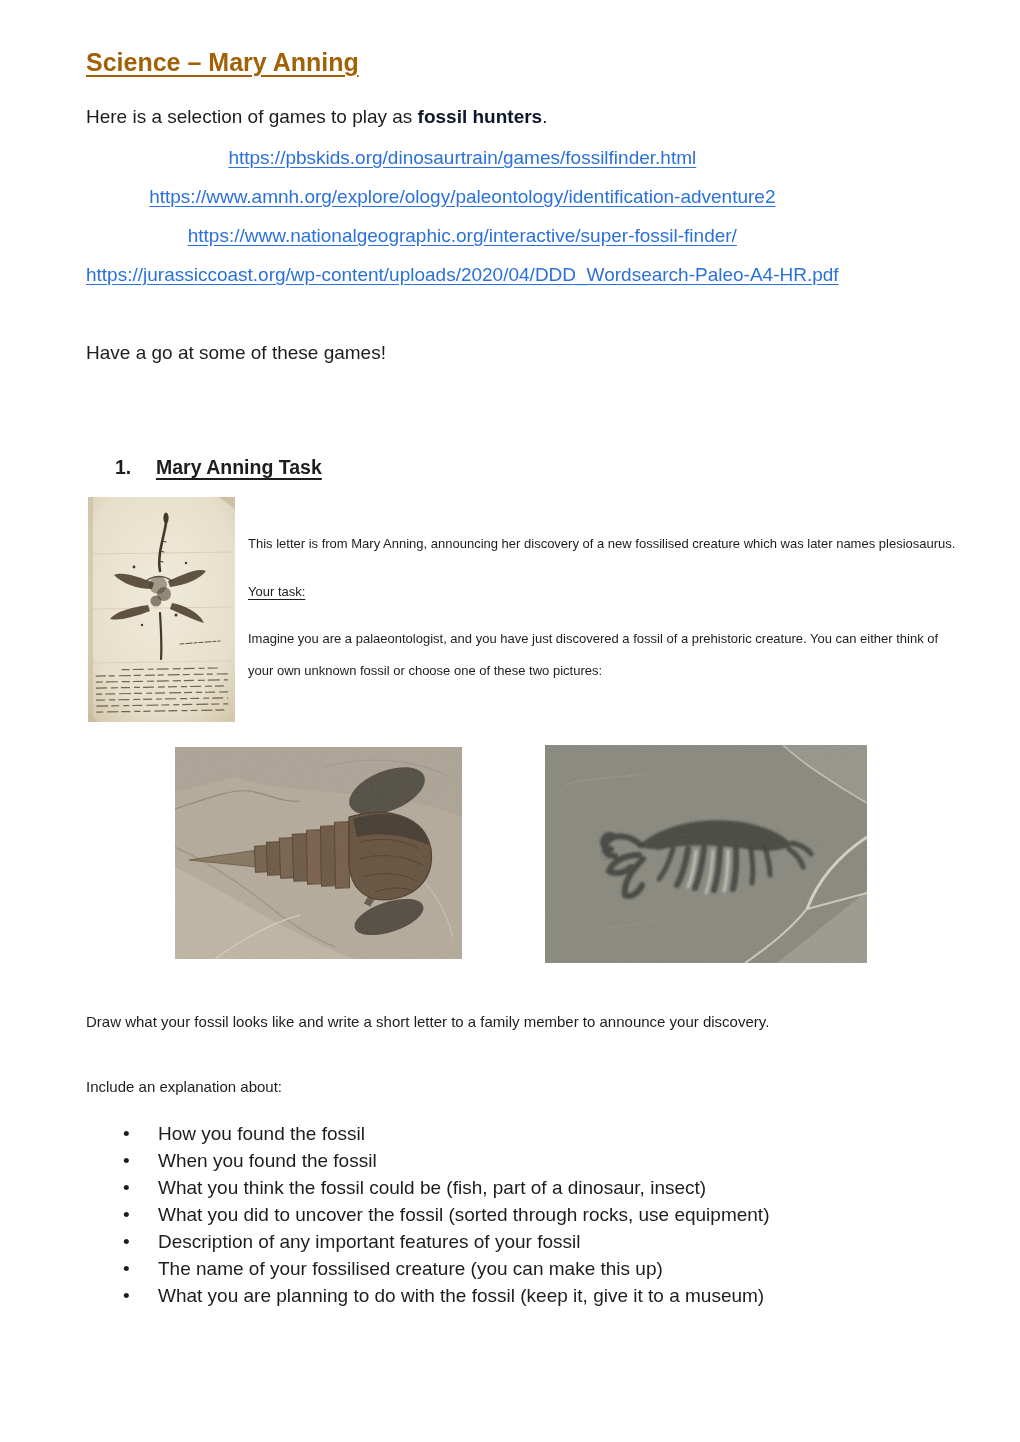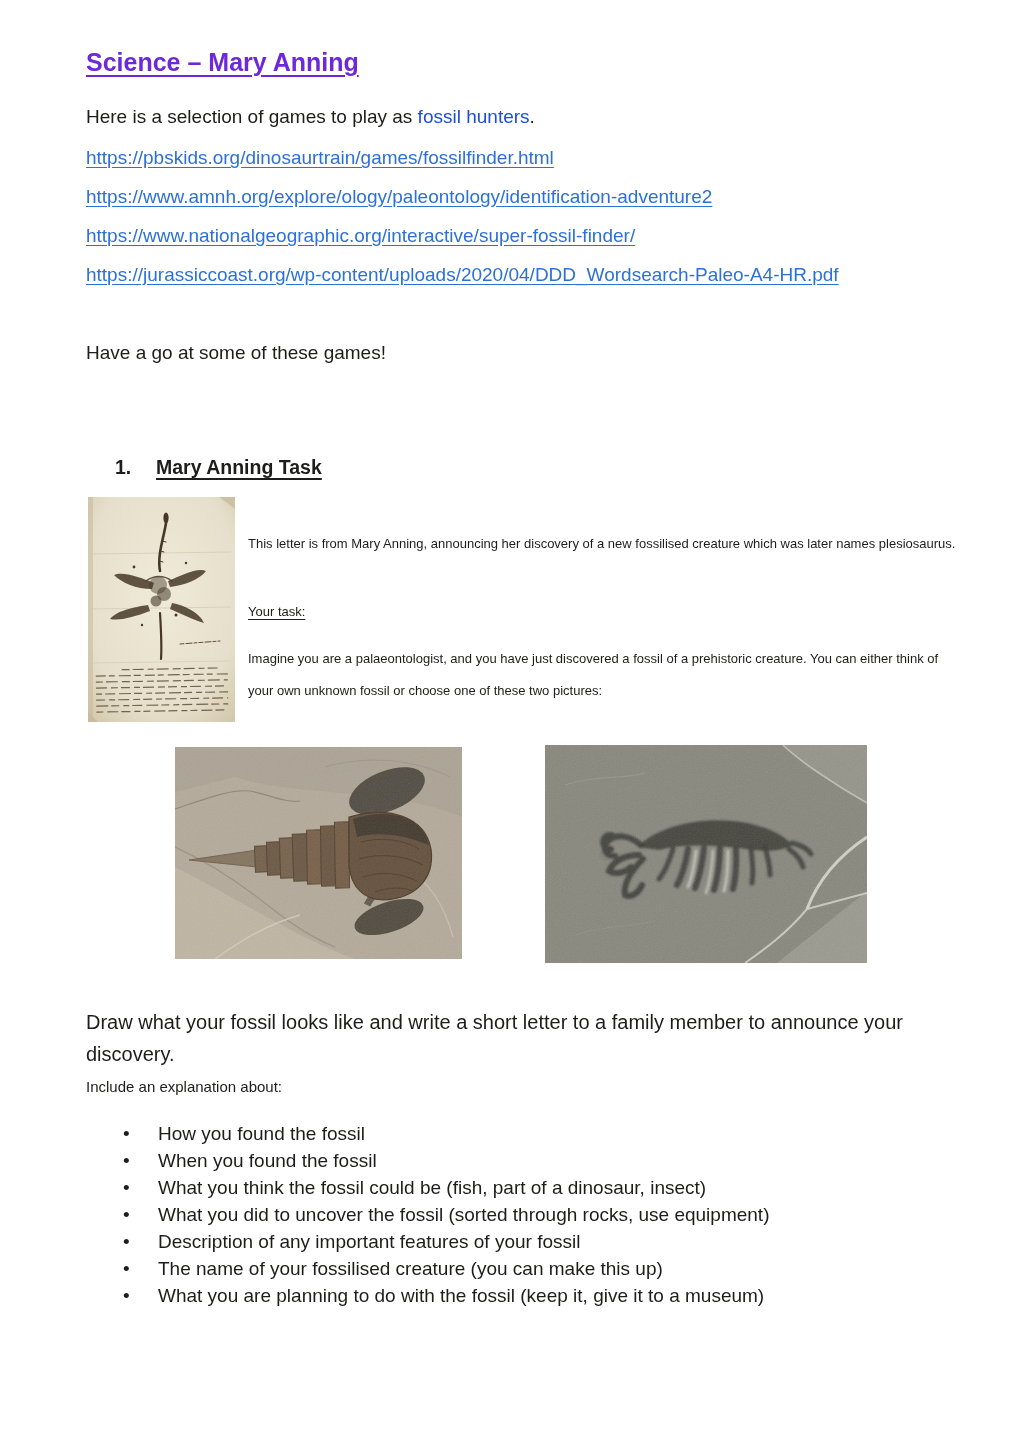--- a/index.html
+++ b/index.html
@@ -2,39 +2,39 @@
 <html><head>
 <meta charset="utf-8">
 <style>
   html,body{margin:0;padding:0;background:#fff;}
   .page{
     position:relative;width:1020px;height:1442px;background:#ffffff;
     font-family:"Liberation Sans","DejaVu Sans",sans-serif;color:#1d1d1b;overflow:hidden;
   }
   .abs{position:absolute;}
   .title{
-    left:86px;top:48px;font-size:25px;font-weight:bold;color:#6d28d9;
+    left:86px;top:48px;font-size:25px;font-weight:bold;color:#a16207;
     text-decoration:underline;text-underline-offset:4px;text-decoration-thickness:2px;
   }
   .body-text{font-size:19px;line-height:25px;}
   .intro{left:86px;top:104px;}
-  .intro .hl{color:#1d4ed8;}
-  .links{left:86px;top:145px;}
+  .intro .hl{color:#0f172a;font-weight:bold;}
+  .links{left:86px;top:145px;text-align:center;}
   .link{
     display:block;font-size:19px;line-height:25px;margin-bottom:14px;
     color:#2B71D9;text-decoration:underline;text-underline-offset:3px;cursor:pointer;
   }
   .closing{left:86px;top:340px;text-align:right;}
   .task-heading{left:115px;top:456px;font-size:19.5px;font-weight:bold;}
   .task-heading .num{display:inline-block;width:33px;}
   .task-heading .hd{text-decoration:underline;text-underline-offset:4px;text-decoration-thickness:2px;margin-left:8px;}
   .right-col{left:248px;top:528px;width:712px;font-size:13px;line-height:32px;}
-  .subhead{margin-top:36px;text-decoration:underline;text-underline-offset:3px;}
+  .subhead{margin-top:16px;text-decoration:underline;text-underline-offset:3px;}
   .instructions{margin-top:15px;}
-  .draw-par{left:86px;top:1006px;width:862px;font-size:20px;line-height:32px;}
+  .draw-par{left:86px;top:1006px;width:862px;font-size:15px;line-height:32px;}
   .include-par{left:86px;top:1071px;font-size:15px;line-height:32px;}
   .bullets{left:86px;top:1110px;width:860px;margin:10px;padding:0;list-style:none;}
   .bullets li{
     position:relative;font-size:19px;line-height:27px;padding-left:62px;
   }
   .bullets li::before{
     content:"\2022";position:absolute;left:27px;top:0;font-size:19px;
   }
   svg{display:block;}
 </style>

